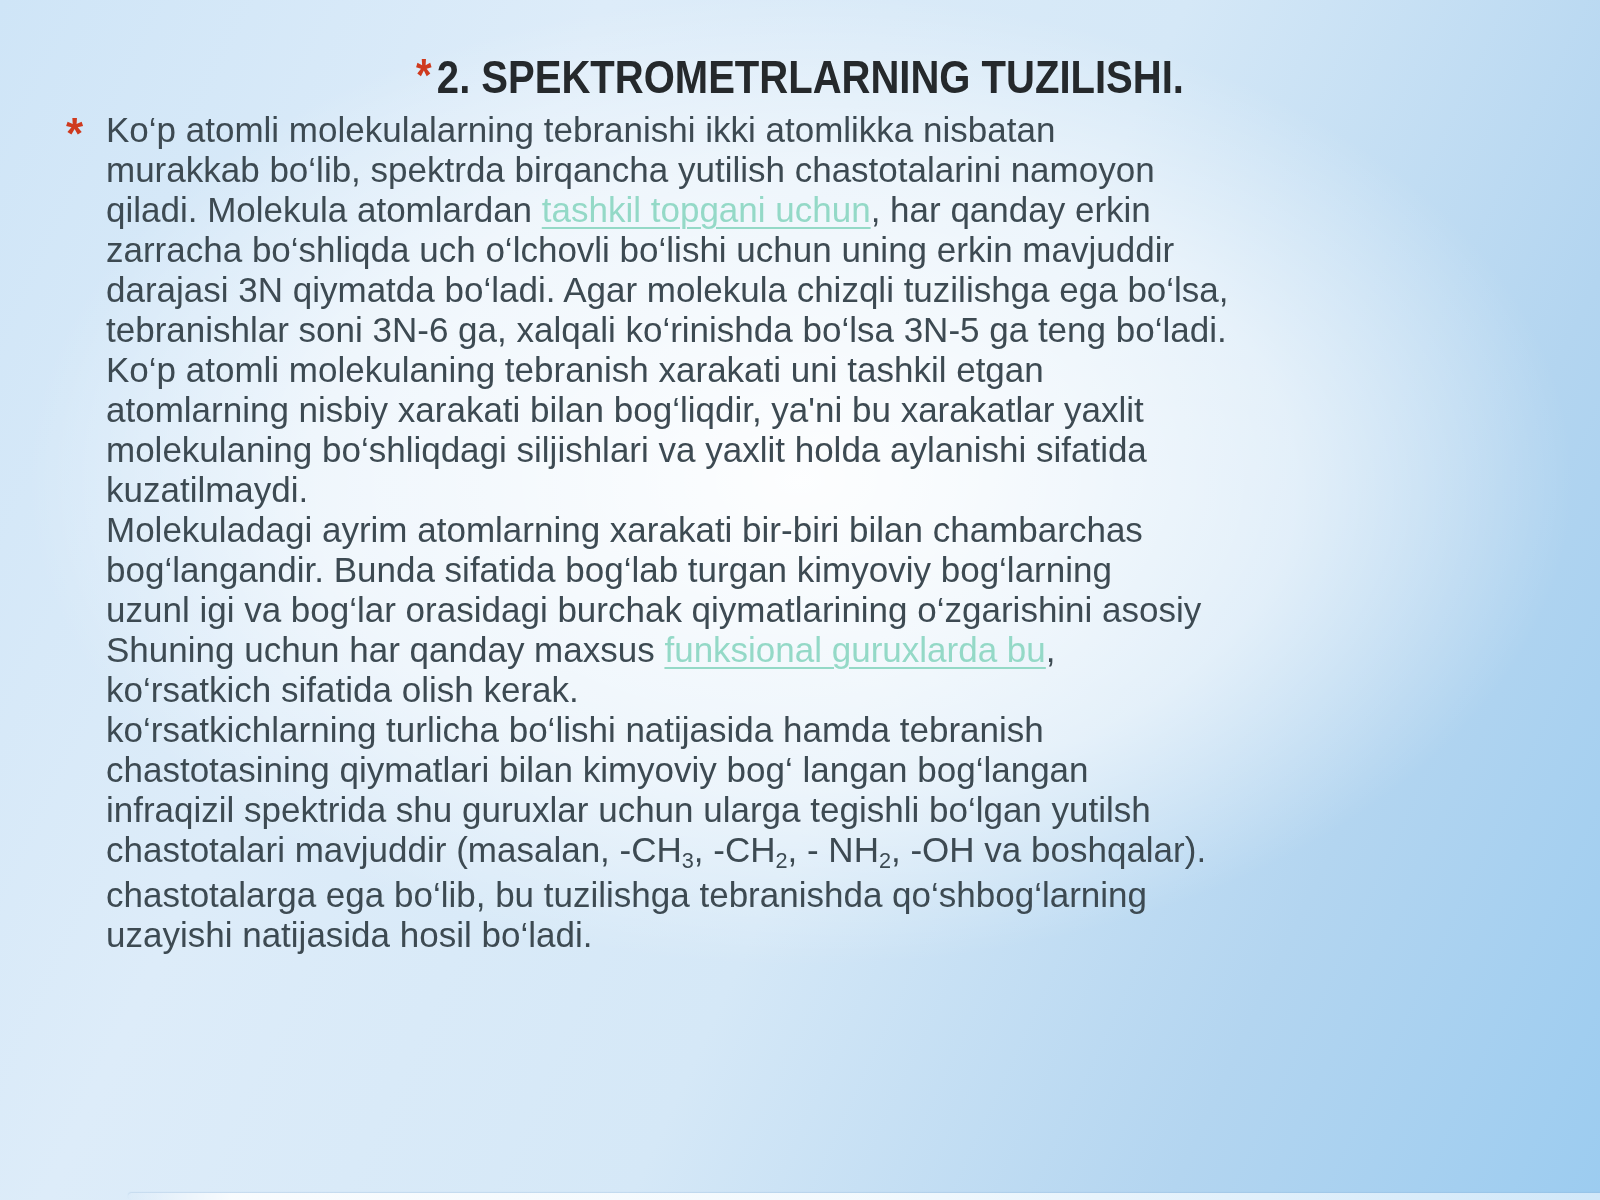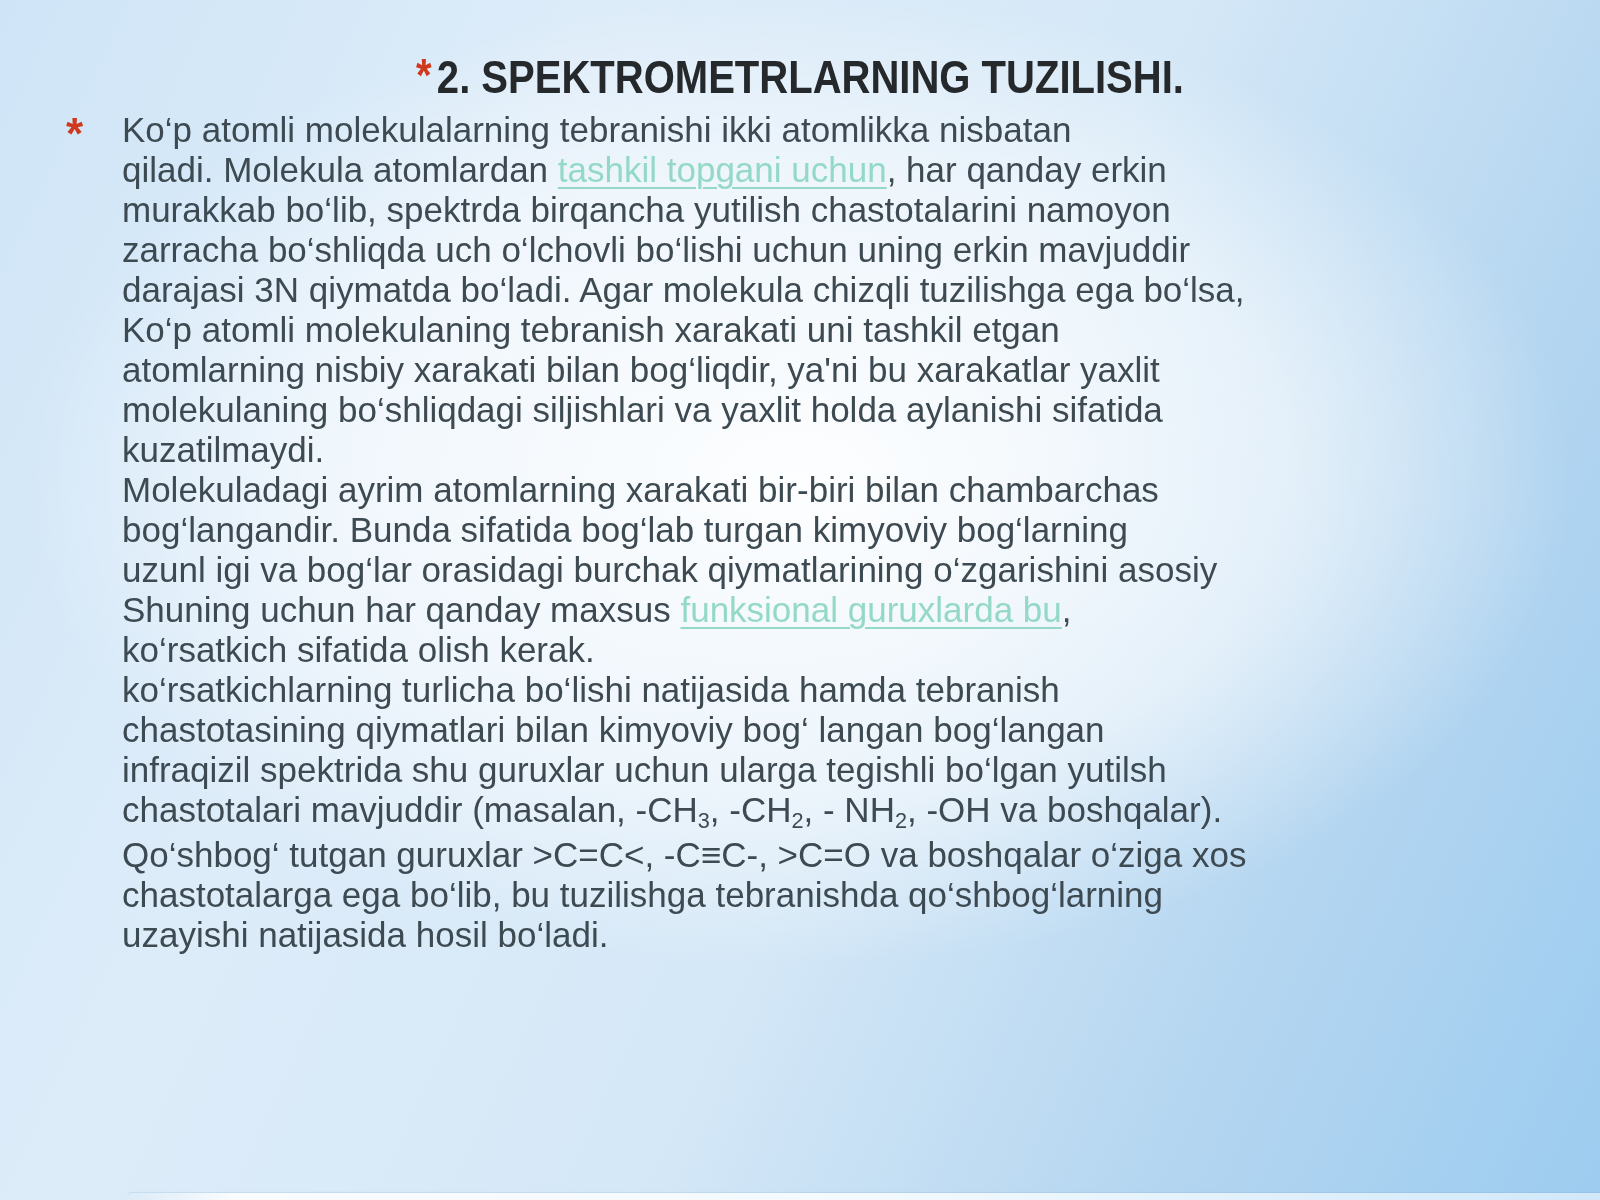--- a/index.html
+++ b/index.html
@@ -35,21 +35,21 @@
   .body-bullet{
     color:var(--accent-bullet,#cf3a1e);
     font-size:44px;font-weight:bold;line-height:1;
     width:40px;flex:0 0 40px;
     position:relative;top:2px;
   }
   .body-text{
     font-size:35px;line-height:40px;
     color:var(--body-text,#3d4a52);
   }
-  .line{white-space:pre;margin-left:16px;}
+  .line{white-space:pre;}
   .body-text a.link, .body-text .link{
     color:var(--link,#94d9c7);
     text-decoration:underline;
     text-decoration-thickness:2px;
     text-underline-offset:5px;
     cursor:pointer;
   }
   .sub{
     font-size:0.62em;
     vertical-align:baseline;
@@ -73,38 +73,38 @@
 
   <div class="title-row">
     <span class="title-bullet">*</span>
     <h1 class="title">2. SPEKTROMETRLARNING TUZILISHI.</h1>
   </div>
 
   <div class="body-row">
     <span class="body-bullet">*</span>
     <div class="body-text" id="body-text">
         <div class="line"><span>Ko‘p atomli molekulalarning tebranishi ikki atomlikka nisbatan</span></div>
+        <div class="line"><span>murakkab bo‘lib, spektrda birqancha yutilish chastotalarini namoyon</span></div>
         <div class="line"><span>qiladi. Molekula atomlardan </span><a class="link">tashkil topgani uchun</a><span>, har qanday erkin</span></div>
-        <div class="line"><span>murakkab bo‘lib, spektrda birqancha yutilish chastotalarini namoyon</span></div>
         <div class="line"><span>zarracha bo‘shliqda uch o‘lchovli bo‘lishi uchun uning erkin mavjuddir</span></div>
         <div class="line"><span>darajasi 3N qiymatda bo‘ladi. Agar molekula chizqli tuzilishga ega bo‘lsa,</span></div>
+        <div class="line"><span>tebranishlar soni 3N-6 ga, xalqali ko‘rinishda bo‘lsa 3N-5 ga teng bo‘ladi.</span></div>
         <div class="line"><span>Ko‘p atomli molekulaning tebranish xarakati uni tashkil etgan</span></div>
         <div class="line"><span>atomlarning nisbiy xarakati bilan bog‘liqdir, ya'ni bu xarakatlar yaxlit</span></div>
         <div class="line"><span>molekulaning bo‘shliqdagi siljishlari va yaxlit holda aylanishi sifatida</span></div>
         <div class="line"><span>kuzatilmaydi.</span></div>
         <div class="line"><span>Molekuladagi ayrim atomlarning xarakati bir-biri bilan chambarchas</span></div>
         <div class="line"><span>bog‘langandir. Bunda sifatida bog‘lab turgan kimyoviy bog‘larning</span></div>
         <div class="line"><span>uzunl igi va bog‘lar orasidagi burchak qiymatlarining o‘zgarishini asosiy</span></div>
         <div class="line"><span>Shuning uchun har qanday maxsus </span><a class="link">funksional guruxlarda bu</a><span>,</span></div>
         <div class="line"><span>ko‘rsatkich sifatida olish kerak.</span></div>
         <div class="line"><span>ko‘rsatkichlarning turlicha bo‘lishi natijasida hamda tebranish</span></div>
         <div class="line"><span>chastotasining qiymatlari bilan kimyoviy bog‘ langan bog‘langan</span></div>
         <div class="line"><span>infraqizil spektrida shu guruxlar uchun ularga tegishli bo‘lgan yutilsh</span></div>
         <div class="line"><span>chastotalari mavjuddir (masalan, -CH</span><span class="sub">3</span><span>, -CH</span><span class="sub">2</span><span>, - NH</span><span class="sub">2</span><span>, -OH va boshqalar).</span></div>
-        <div class="line"><span>Qo‘shbog‘ tutgan guruxlar &gt;C=C&lt;, -C≡C-, &gt;C=O va boshqalar o‘ziga xos</span></div>
         <div class="line"><span>chastotalarga ega bo‘lib, bu tuzilishga tebranishda qo‘shbog‘larning</span></div>
         <div class="line"><span>uzayishi natijasida hosil bo‘ladi.</span></div>
       </div>
   </div>
 
   <div class="bottom-strip"></div>
 
 </div>
 
 </body></html>

